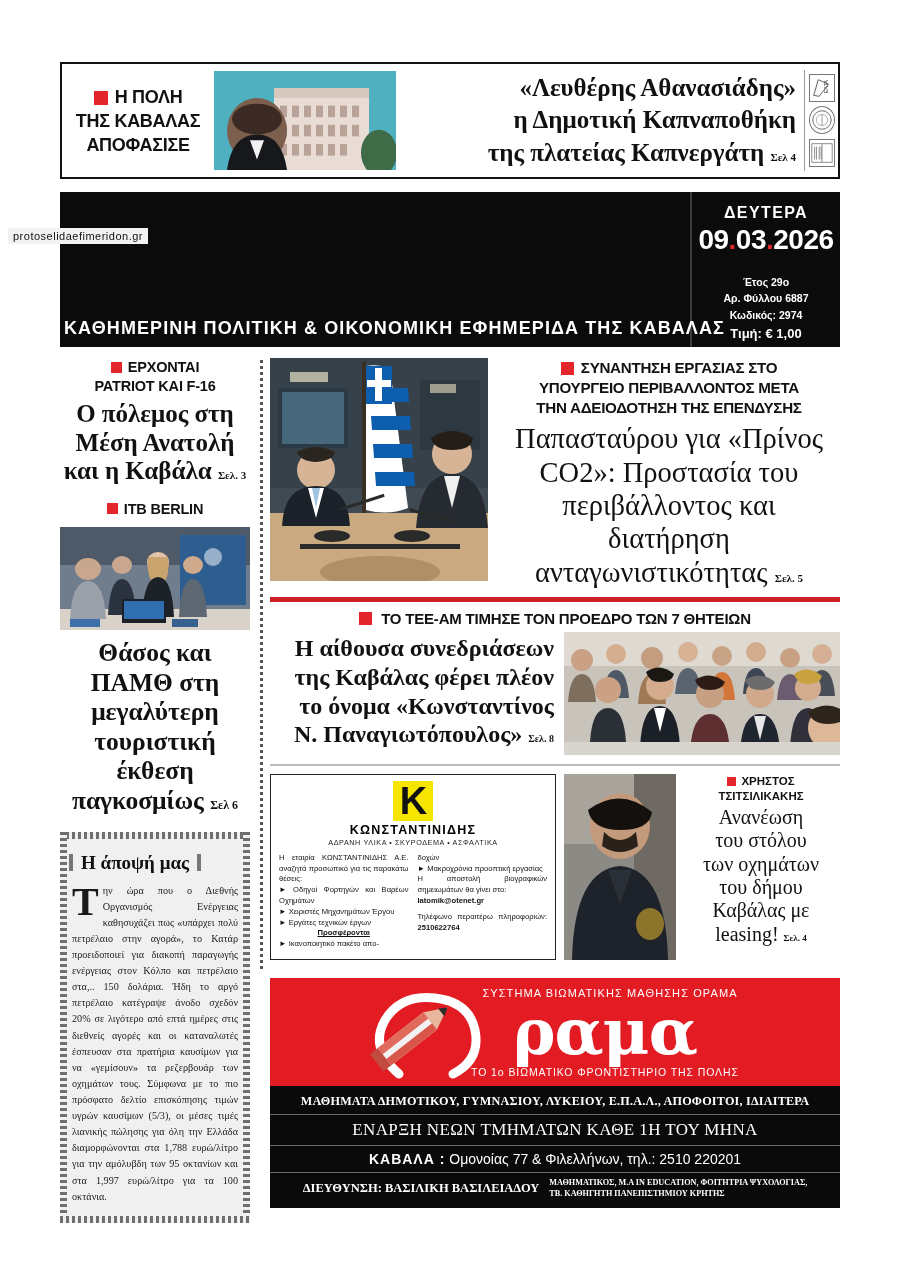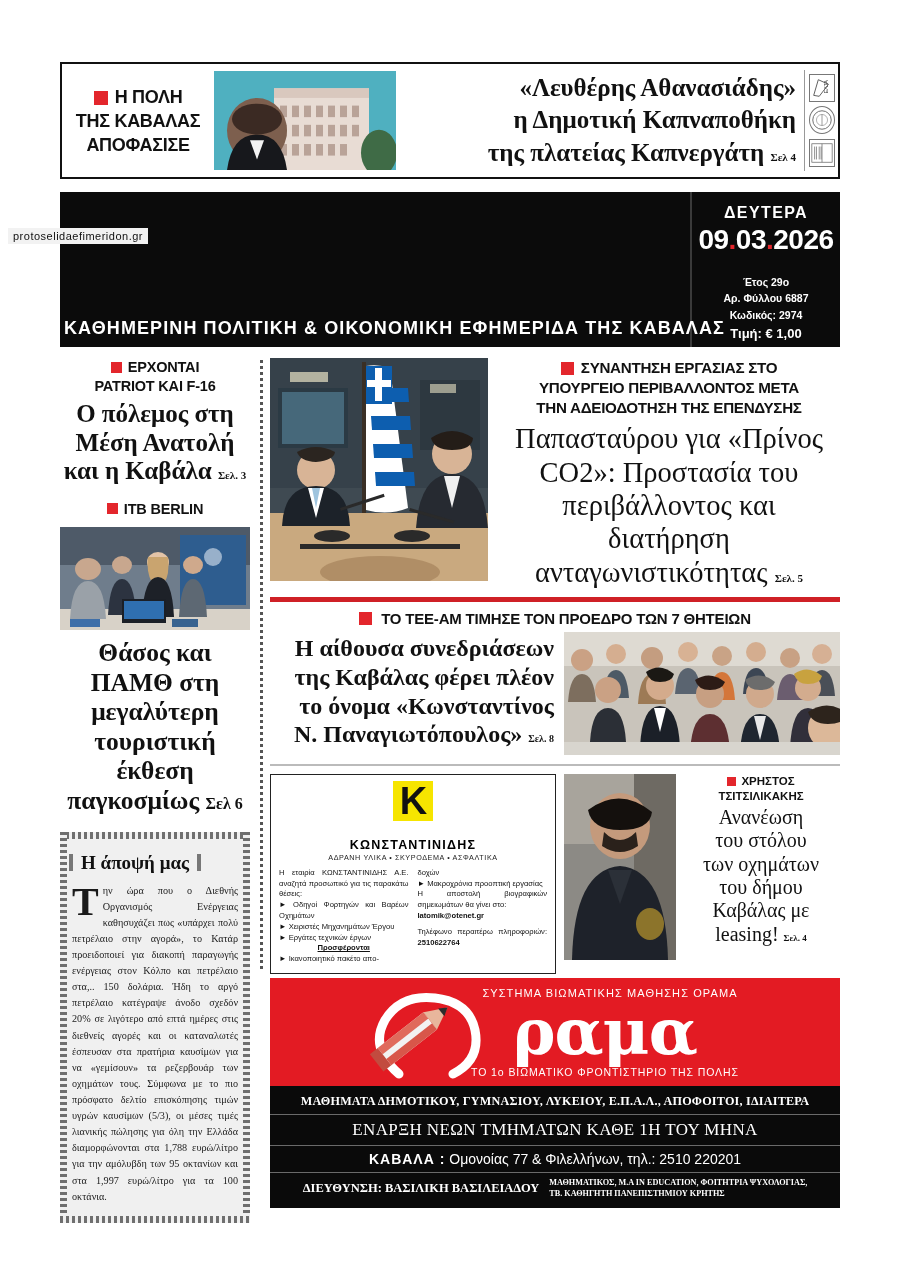--- a/index.html
+++ b/index.html
@@ -108,21 +108,21 @@
   .kicker .k1 .redsq { width: 11px; height: 11px; }
   .serif-hl {
     font-family: "Liberation Serif", serif; font-weight: bold; color: #111;
     text-align: center; line-height: 1.14;
   }
   .l-hl { font-size: 25px; margin-top: 5px; }
   .l-hl .sel { font-size: 11px; }
   .photo { background: #7f8a93; position: relative; overflow: hidden; }
   .ph-itb { width: 190px; height: 103px; margin-top: 9px; }
   .l-hl2 { font-size: 25.5px; margin-top: 8px; line-height: 1.16; }
-  .l-hl2 .sel { font-size: 16px; text-align: right; }
+  .l-hl2 .sel { font-size: 12px; text-align: right; }
 
   
   .opinion {
     margin-top: 16px; width: 190px; background: #f0f0f0;
     padding: 10px 9px 12px; position: relative;
     border-top: 6px solid transparent; border-bottom: 6px solid transparent;
   }
   .opinion::before, .opinion::after {
     content: ""; position: absolute; left: 0; right: 0; height: 7px;
     background: repeating-linear-gradient(to right, #6f6f6f 0 3px, #f0f0f0 3px 6px);
@@ -188,21 +188,21 @@
   .ad-k {
     width: 286px; border: 1px solid #222; background: #fff; padding: 6px 8px 8px;
     flex: 0 0 auto;
   }
   .ad-k-logo { text-align: center; }
   .ad-k-mark {
     display: inline-block; background: #f6e500; width: 40px; height: 40px;
     font-family: "Liberation Sans", sans-serif; font-weight: bold; font-size: 38px;
     line-height: 40px; color: #111; letter-spacing: -1px;
   }
-  .ad-k-name { font-weight: bold; font-size: 12.5px; letter-spacing: 1.2px; margin-top: 17px; }
+  .ad-k-name { font-weight: bold; font-size: 12.5px; letter-spacing: 1.2px; margin-top: 2px; }
   .ad-k-tag { font-size: 7.2px; letter-spacing: .6px; color: #222; margin-top: 1px; }
   .ad-k-cols { display: flex; gap: 9px; margin-top: 6px; }
   .ad-k-col { flex: 1; font-size: 7.6px; line-height: 1.42; color: #111; text-align: justify; }
   .ad-k-col b { font-weight: bold; }
   .ad-k-col .u { text-decoration: underline; font-weight: bold; }
   .ad-k-col .ctr { text-align: center; display: block; }
 
   .right-art { flex: 1; display: flex; gap: 6px; }
   .ra-photo { width: 112px; height: 186px; flex: 0 0 auto; background: #565b62; position: relative; overflow: hidden; }
   .ra-text { flex: 1; }

